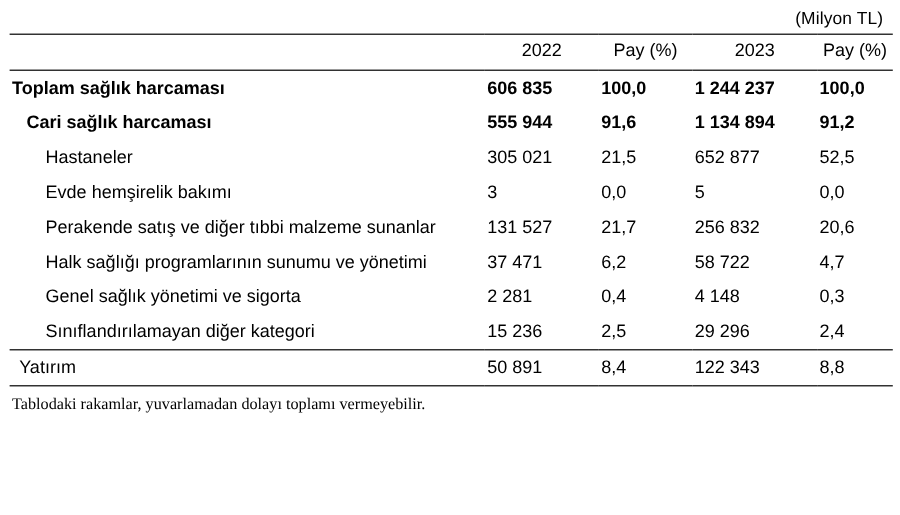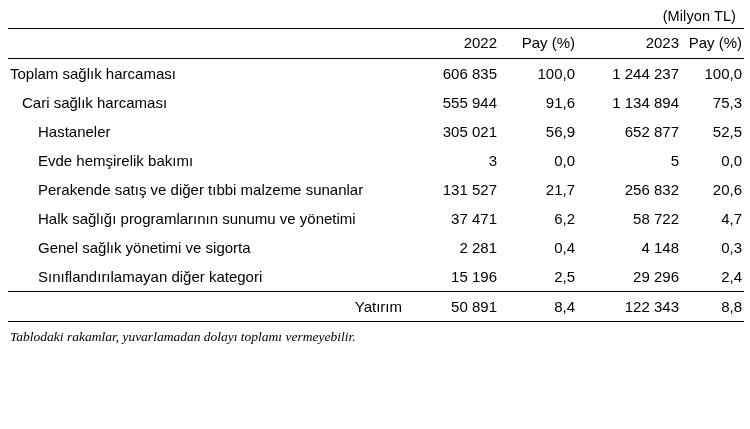--- a/index.html
+++ b/index.html
@@ -45,49 +45,49 @@
     padding: 5px 2px 7px 2px;
     text-align: right;
     vertical-align: bottom;
   }
   thead th.label-head {
     text-align: left;
   }
   thead tr.head-row th {
     border-top: 1.6px solid #000;
     border-bottom: 1.6px solid #000;
+    text-align: center;
   }
   tbody td {
     padding: 6px 2px 6px 2px;
-    text-align: right;
+    text-align: left;
     vertical-align: middle;
     font-size: 15px;
     white-space: nowrap;
   }
   tbody td.label {
     text-align: left;
   }
   tr.bold td {
-    font-weight: normal;
+    font-weight: bold;
   }
   td.label.indent1 { padding-left: 14px; }
   td.label.indent2 { padding-left: 30px; }
-  td.label.indent-last { padding-left: 8px; text-align: right; }
+  td.label.indent-last { padding-left: 8px; }
 
   tr.rule-top td {
     border-top: 1.1px solid #000;
   }
   tr.last-row td {
     border-bottom: 1.6px solid #000;
   }
   .footnote {
     font-size: 13.5px;
     padding: 7px 0 0 2px;
     font-family: "Liberation Serif", serif;
-    font-style: italic;
   }
 </style>
 </head>
 <body>
 
 <div class="page">
 
   <div class="unit-note">(Milyon TL)</div>
 
   <table class="main">
@@ -115,27 +115,27 @@
         <td>100,0</td>
         <td>1 244 237</td>
         <td>100,0</td>
       </tr>
 
       <tr class="bold">
         <td class="label indent1">Cari sağlık harcaması</td>
         <td>555 944</td>
         <td>91,6</td>
         <td>1 134 894</td>
-        <td>75,3</td>
+        <td>91,2</td>
       </tr>
 
       <tr>
         <td class="label indent2">Hastaneler</td>
         <td>305 021</td>
-        <td>56,9</td>
+        <td>21,5</td>
         <td>652 877</td>
         <td>52,5</td>
       </tr>
 
       <tr>
         <td class="label indent2">Evde hemşirelik bakımı</td>
         <td>3</td>
         <td>0,0</td>
         <td>5</td>
         <td>0,0</td>
@@ -161,21 +161,21 @@
       <tr>
         <td class="label indent2">Genel sağlık yönetimi ve sigorta</td>
         <td>2 281</td>
         <td>0,4</td>
         <td>4 148</td>
         <td>0,3</td>
       </tr>
 
       <tr>
         <td class="label indent2">Sınıflandırılamayan diğer kategori</td>
-        <td>15 196</td>
+        <td>15 236</td>
         <td>2,5</td>
         <td>29 296</td>
         <td>2,4</td>
       </tr>
 
       <tr class="rule-top last-row">
         <td class="label indent-last">Yatırım</td>
         <td>50 891</td>
         <td>8,4</td>
         <td>122 343</td>

